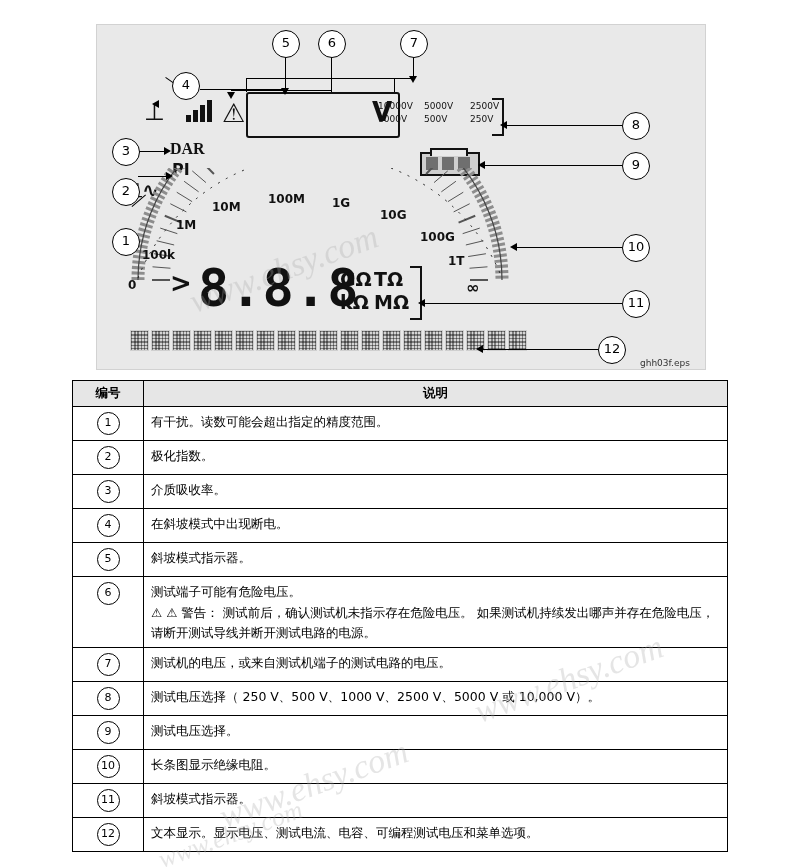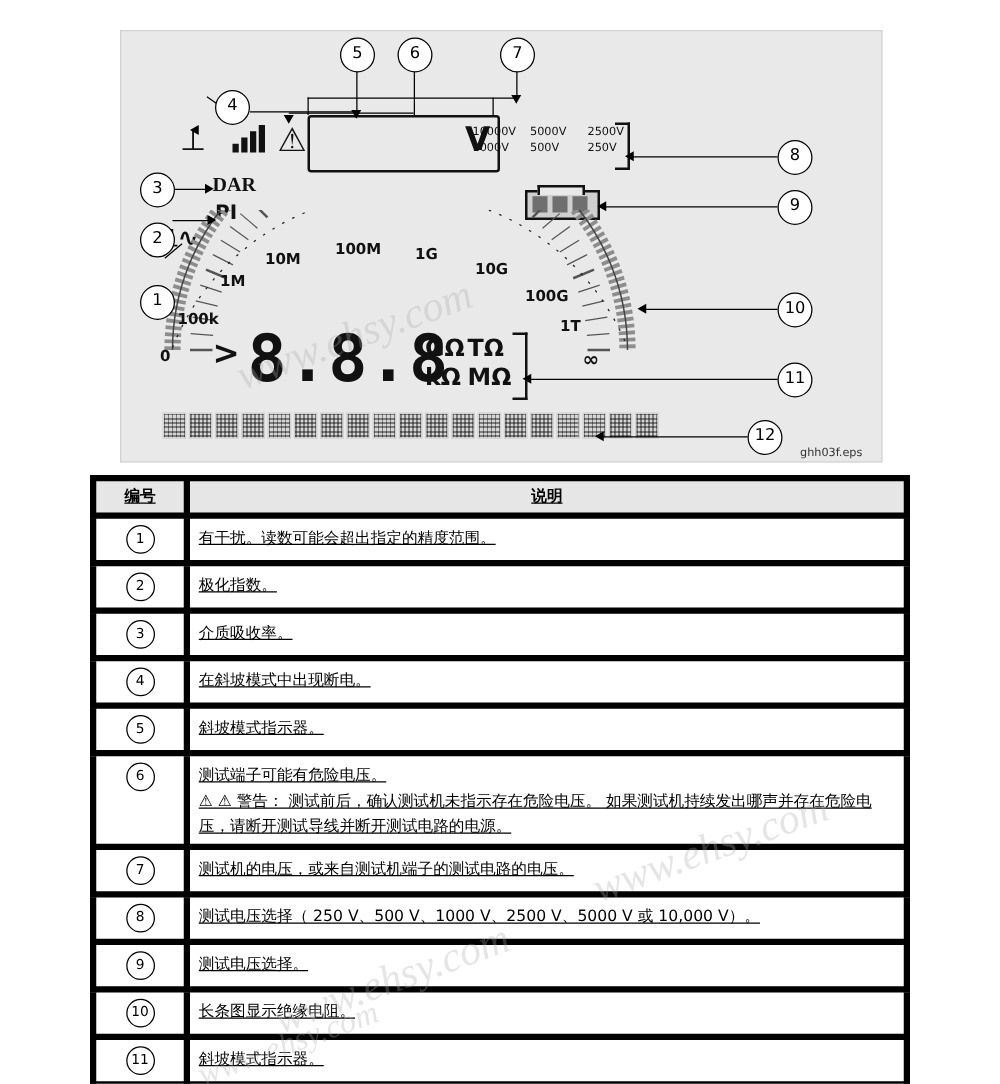--- a/index.html
+++ b/index.html
@@ -269,24 +269,23 @@
     left: 72px; top: 380px;
     width: 656px;
     border-collapse: collapse;
     font-family: "DejaVu Sans", "Liberation Sans", sans-serif;
     font-size: 12.5px;
     color: #000;
     background: transparent;
     z-index: 30;
   }
   table.legend th, table.legend td {
-    border: 5px solid #000000;
+    border: 1px solid #000000;
     padding: 5px 7px;
     vertical-align: top;
-    text-decoration: underline;
   }
   table.legend th {
     background: #e6e6e6;
     font-weight: bold;
     text-align: center;
     font-size: 12.5px;
     padding: 4px;
   }
   td.num {
     width: 56px;

